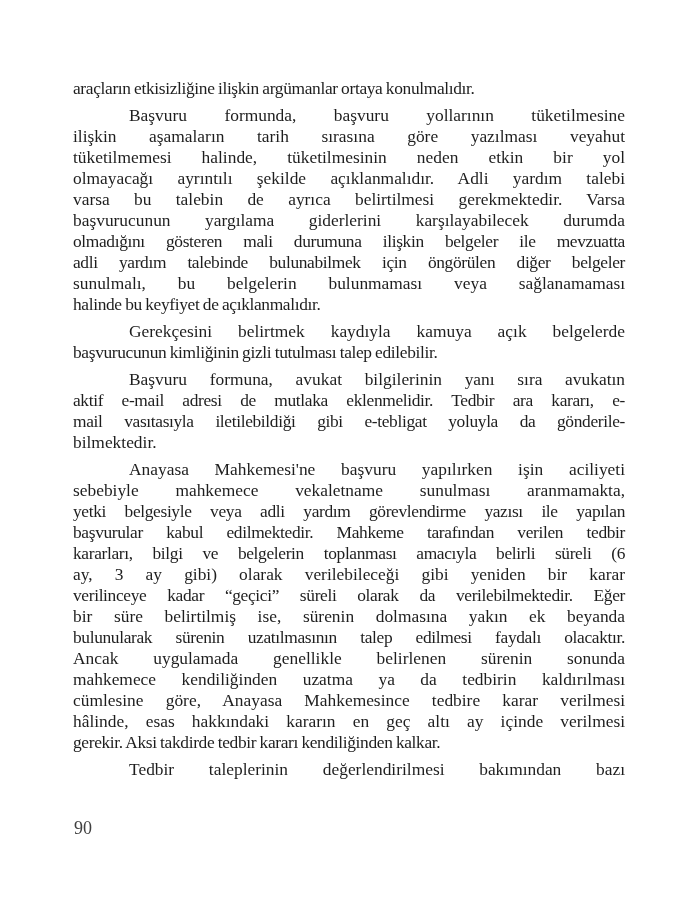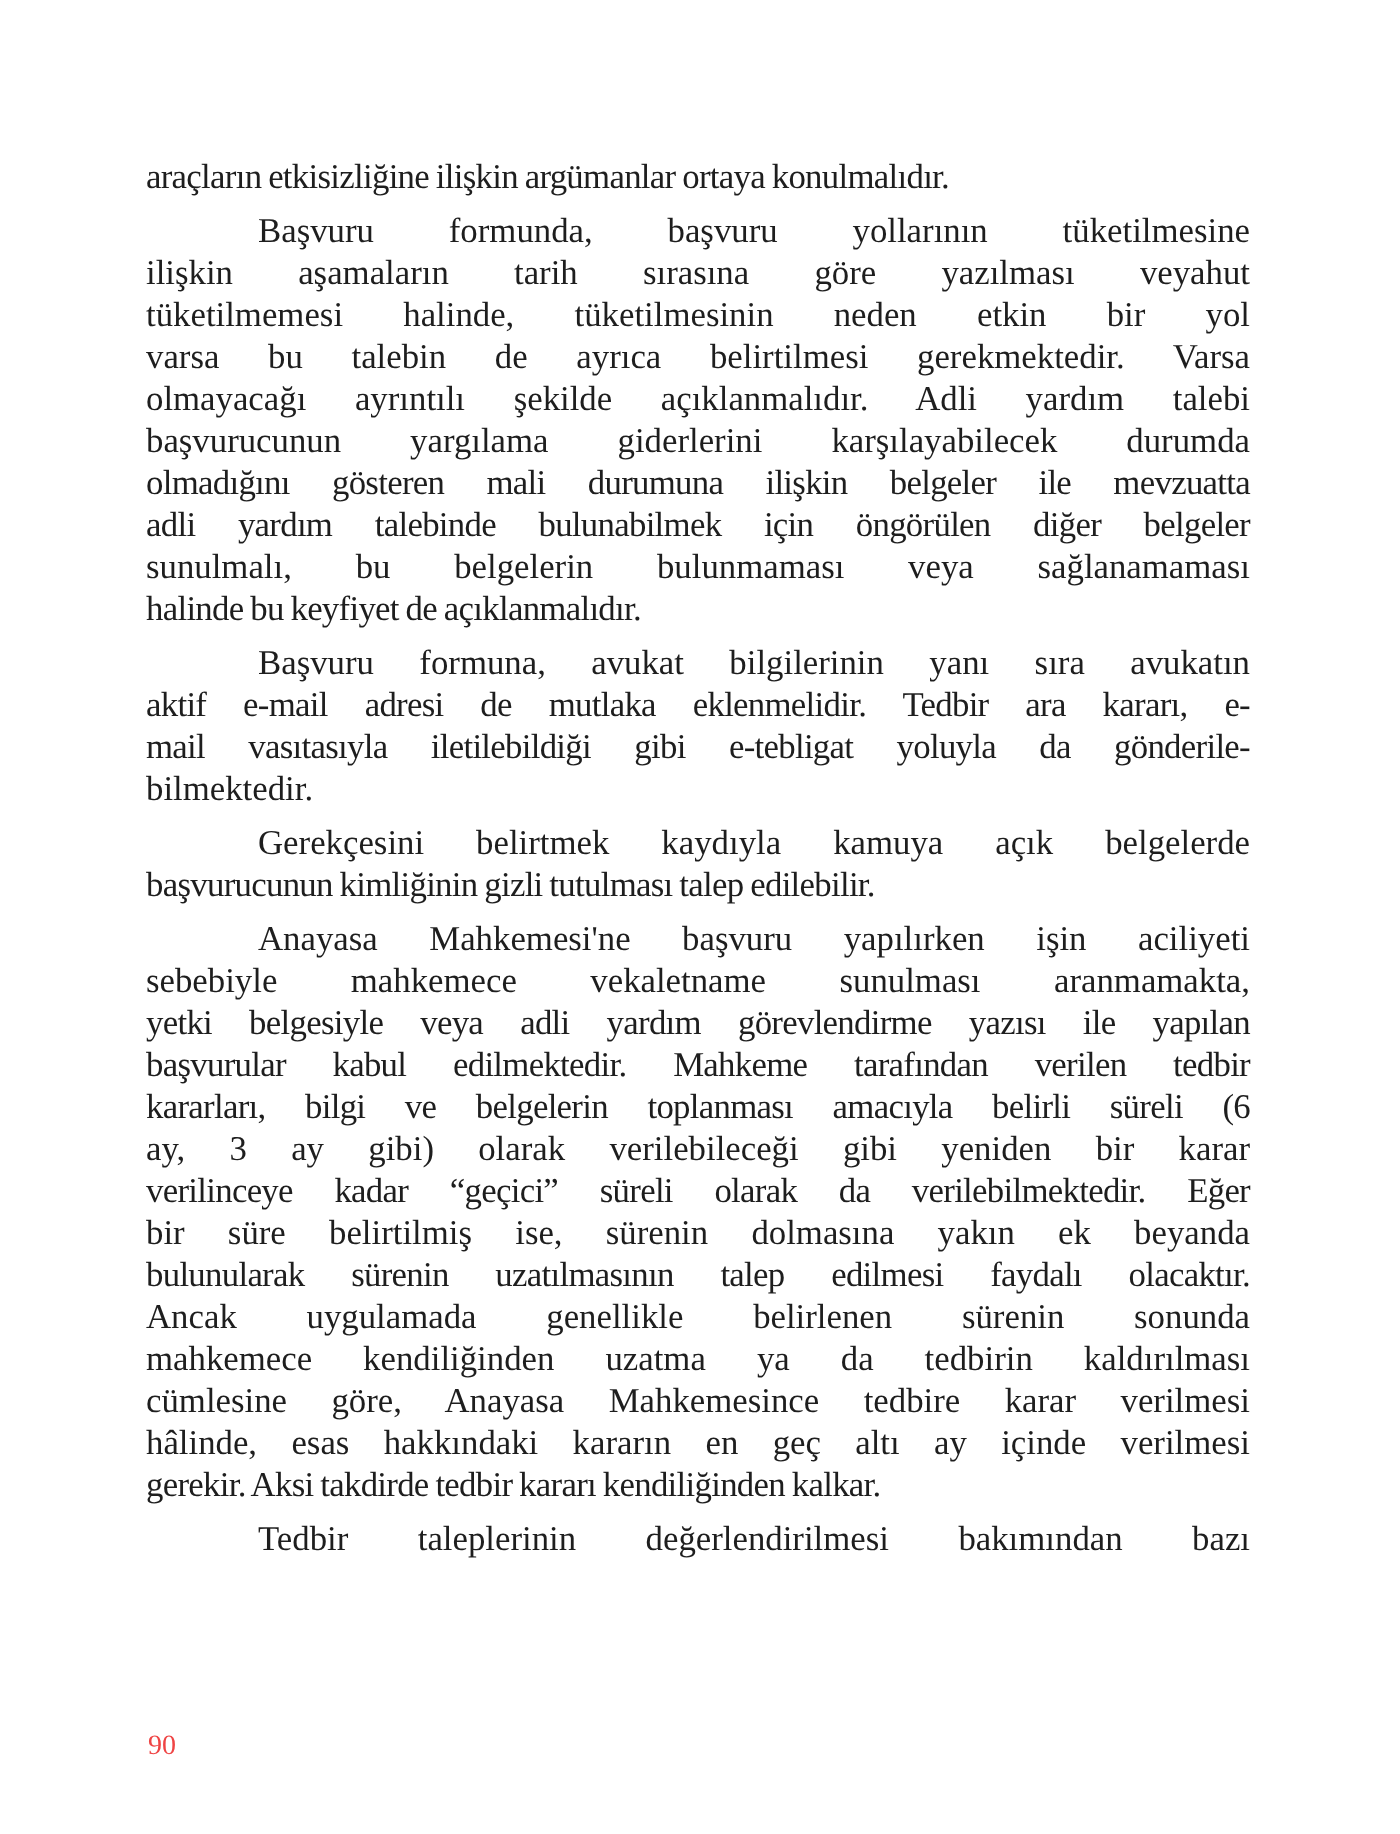--- a/index.html
+++ b/index.html
@@ -18,61 +18,60 @@
     margin: 0 0 6px 0;
     text-align: justify;
     text-indent: 0;
   }
   .bold { font-weight: normal; }
   .page-number {
     position: absolute;
     left: 74px;
     top: 818px;
     font-family: "Liberation Serif", serif;
-    font-size: 14px;
-    color: #ef4444;
-    margin-top: 48px;
+    font-size: 18px;
+    color: #404040;
   }
   .line { display: block; text-align: justify; text-align-last: justify; }
   .line.last { text-align-last: left; }
   .line.tight { letter-spacing: -0.35px; word-spacing: -0.6px; }
   .line.ind { text-indent: 56px; }
 </style>
 </head>
 <body>
 
 <div class="page">
 
   <div class="para">
     <span class="line last tight">araçların etkisizliğine ilişkin argümanlar ortaya konulmalıdır.</span>
   </div>
 
   <div class="para">
     <span class="line ind">Başvuru formunda, başvuru yollarının tüketilmesine</span>
     <span class="line">ilişkin aşamaların tarih sırasına göre yazılması veyahut</span>
     <span class="line">tüketilmemesi halinde, tüketilmesinin neden etkin bir yol</span>
+    <span class="line">olmayacağı ayrıntılı şekilde açıklanmalıdır. Adli yardım talebi</span>
     <span class="line">varsa bu talebin de ayrıca belirtilmesi gerekmektedir. Varsa</span>
-    <span class="line">olmayacağı ayrıntılı şekilde açıklanmalıdır. Adli yardım talebi</span>
     <span class="line">başvurucunun yargılama giderlerini karşılayabilecek durumda</span>
     <span class="line tight">olmadığını gösteren mali durumuna ilişkin belgeler ile mevzuatta</span>
     <span class="line tight">adli yardım talebinde bulunabilmek için öngörülen diğer belgeler</span>
     <span class="line">sunulmalı, bu belgelerin bulunmaması veya sağlanamaması</span>
     <span class="line last tight">halinde bu keyfiyet de açıklanmalıdır.</span>
   </div>
 
   <div class="para">
+    <span class="line ind">Gerekçesini belirtmek kaydıyla kamuya açık belgelerde</span>
+    <span class="line last tight">başvurucunun kimliğinin gizli tutulması talep edilebilir.</span>
+  </div>
+
+  <div class="para">
     <span class="line ind">Başvuru formuna, avukat bilgilerinin yanı sıra avukatın</span>
     <span class="line tight">aktif e-mail adresi de mutlaka eklenmelidir. Tedbir ara kararı, e-</span>
     <span class="line tight">mail vasıtasıyla iletilebildiği gibi e-tebligat yoluyla da gönderile-</span>
     <span class="line last">bilmektedir.</span>
-  </div>
-
-  <div class="para">
-    <span class="line ind">Gerekçesini belirtmek kaydıyla kamuya açık belgelerde</span>
-    <span class="line last tight">başvurucunun kimliğinin gizli tutulması talep edilebilir.</span>
   </div>
 
   <div class="para">
     <span class="line ind">Anayasa Mahkemesi'ne başvuru yapılırken işin aciliyeti</span>
     <span class="line">sebebiyle mahkemece vekaletname sunulması aranmamakta,</span>
     <span class="line tight">yetki belgesiyle veya adli yardım görevlendirme yazısı ile yapılan</span>
     <span class="line tight">başvurular kabul edilmektedir. Mahkeme tarafından verilen tedbir</span>
     <span class="line tight">kararları, bilgi ve belgelerin toplanması amacıyla belirli süreli (6</span>
     <span class="line">ay, 3 ay gibi) olarak verilebileceği gibi yeniden bir karar</span>
     <span class="line tight">verilinceye kadar “geçici” süreli olarak da verilebilmektedir. Eğer</span>

